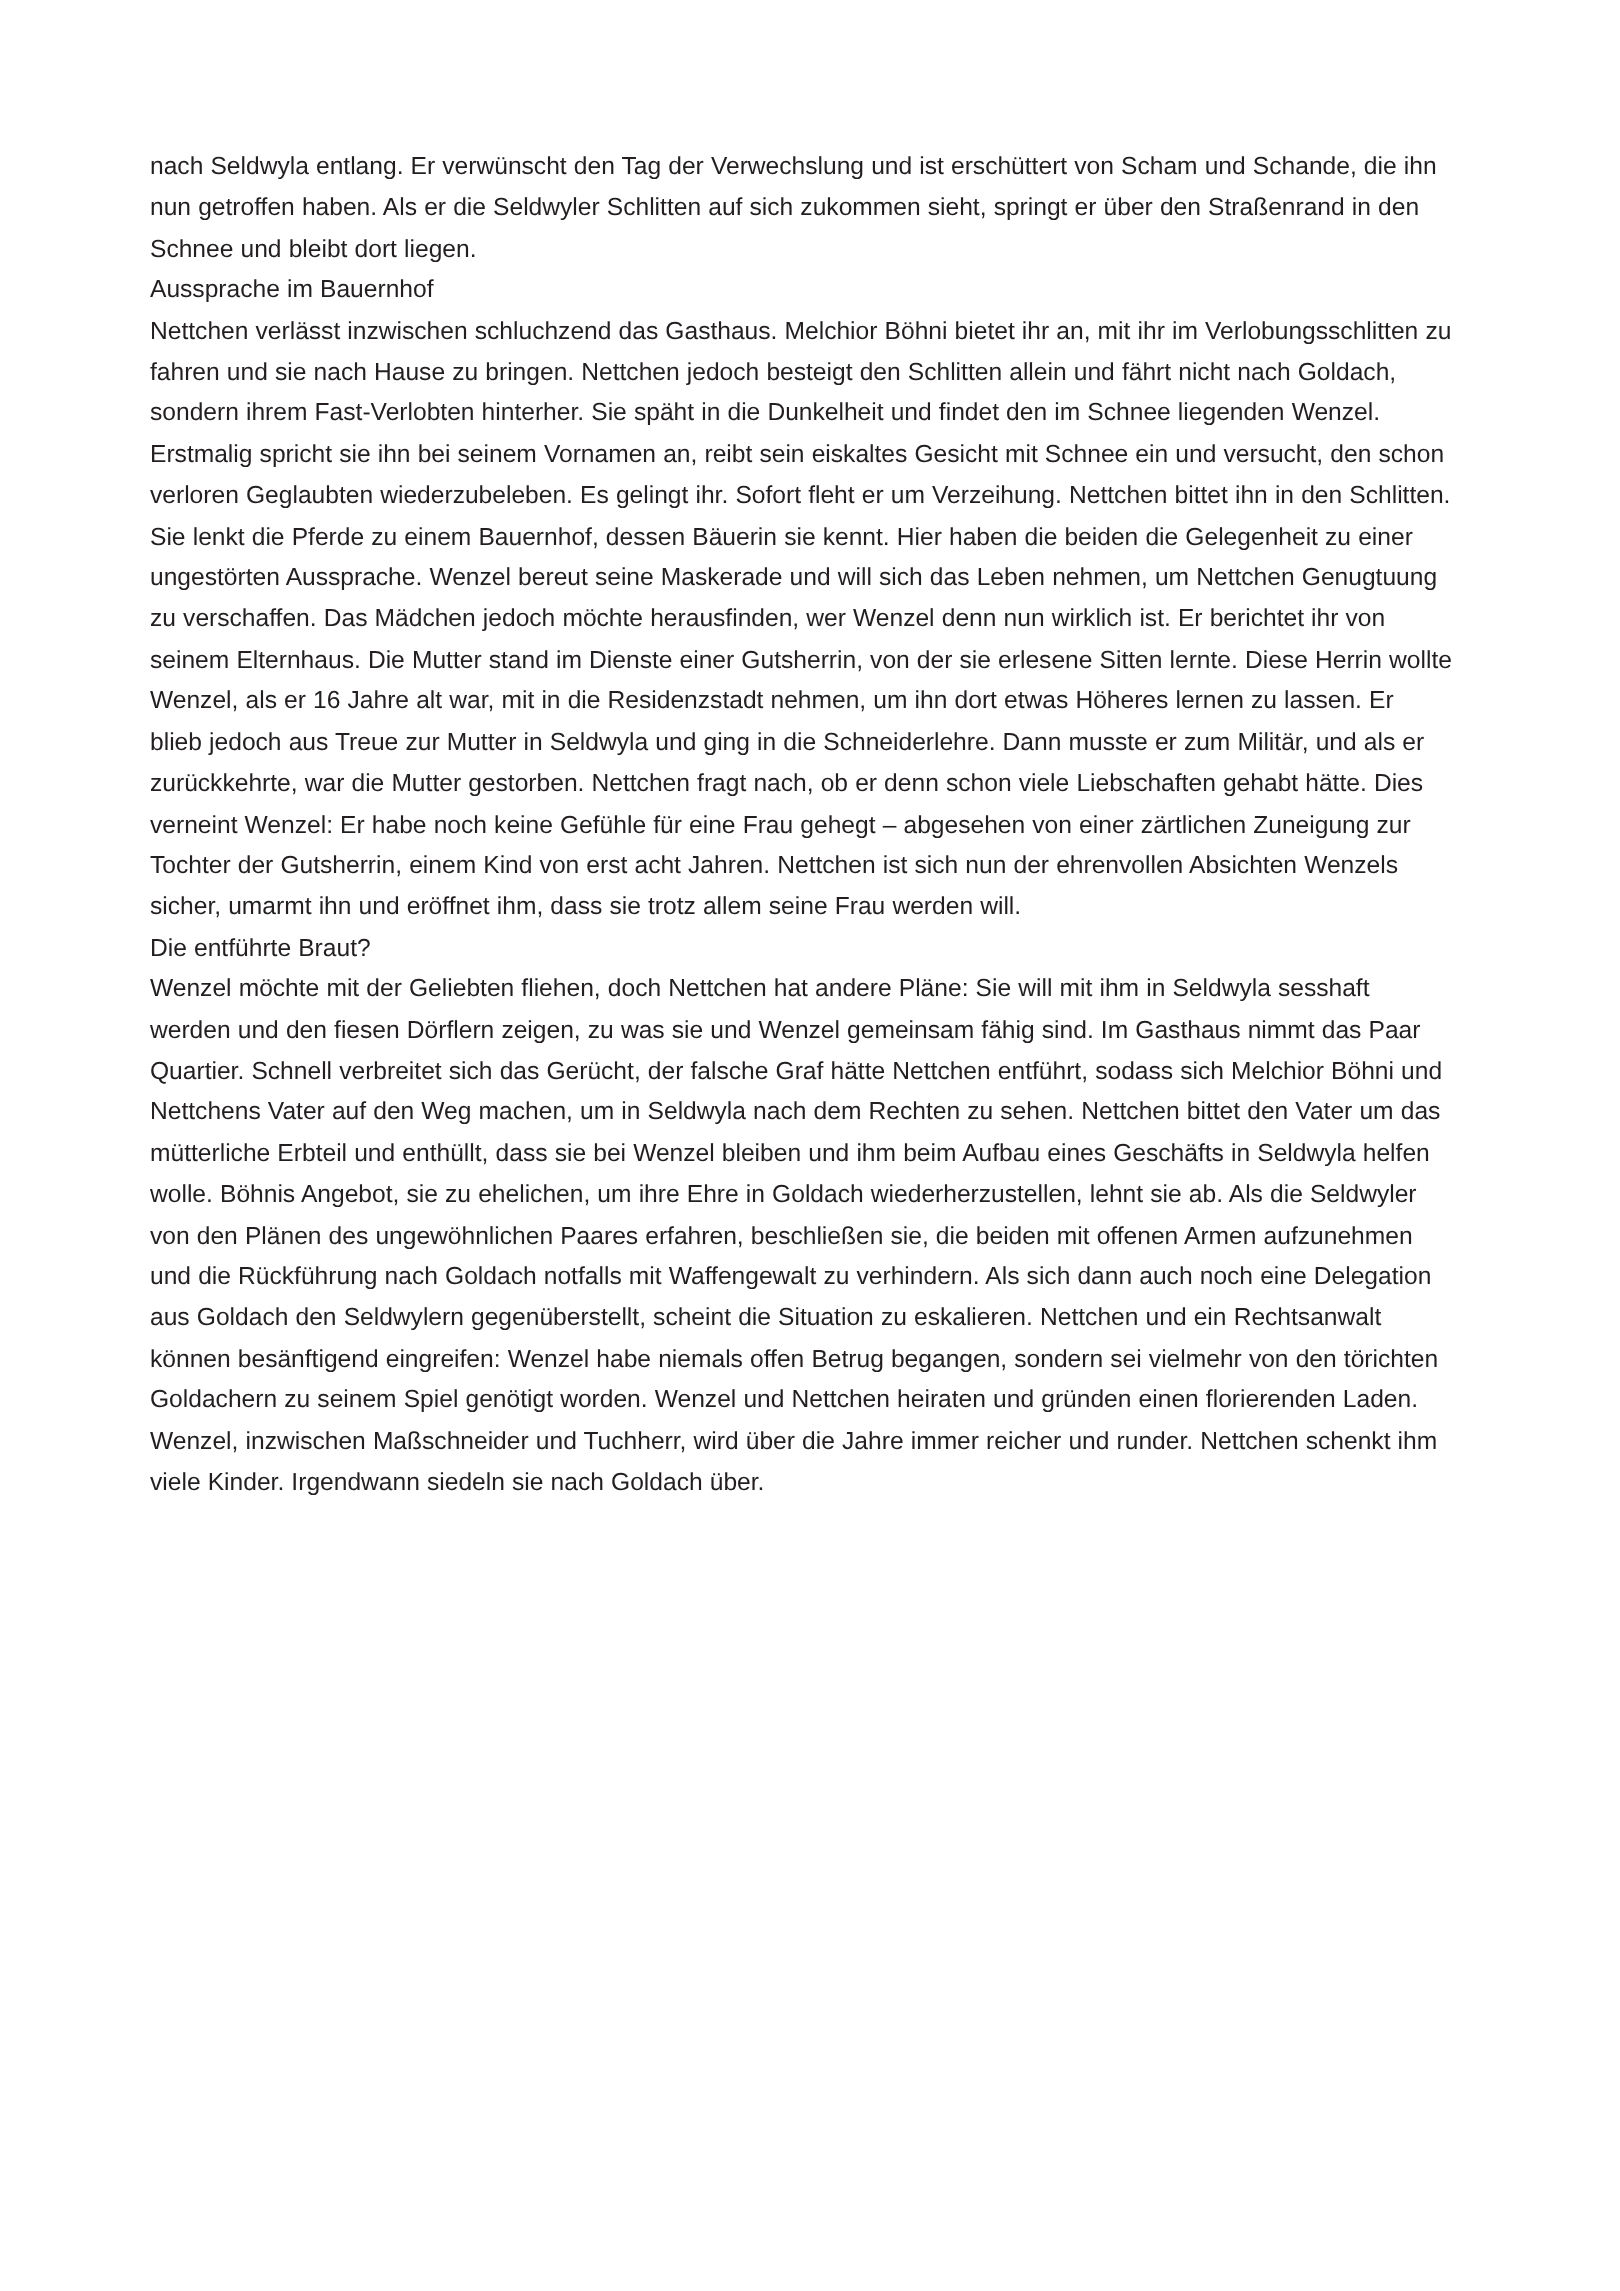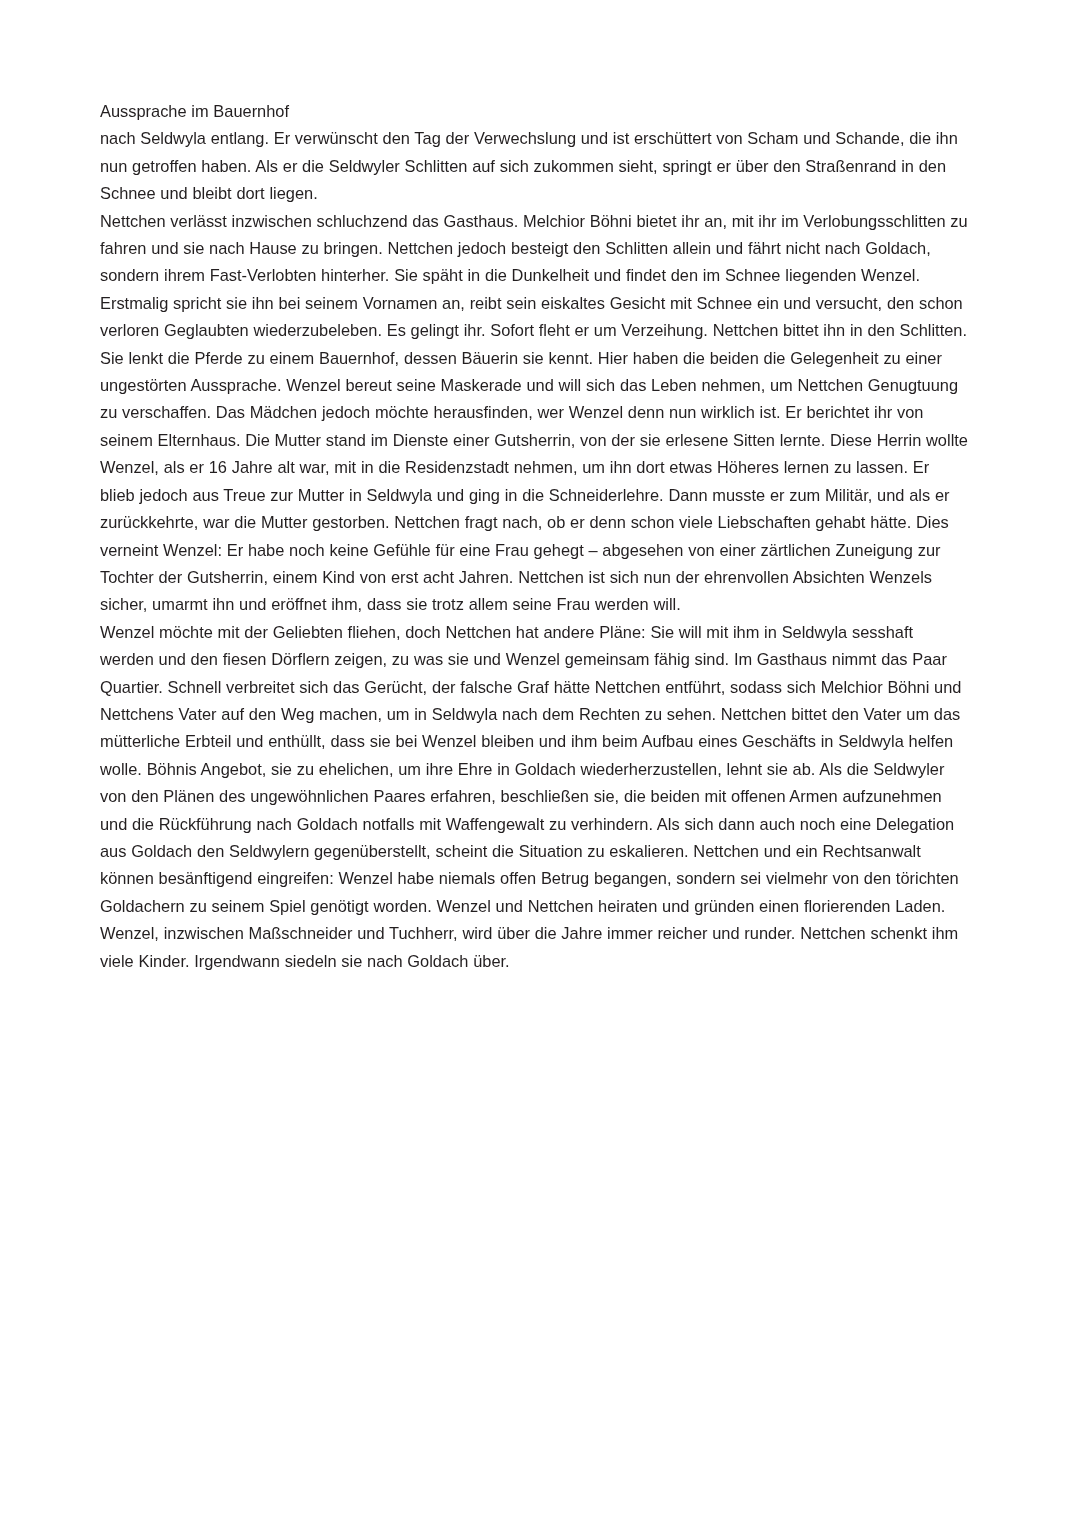--- a/index.html
+++ b/index.html
@@ -29,18 +29,19 @@
     margin: 0;
     text-align: left;
     word-spacing: 0.2px;
   }
 </style>
 </head>
 <body>
 
 <div class="page">
   <div class="content">
+    <p class="para">nach Seldwyla entlang. Er verwünscht den Tag der Verwechslung und ist erschüttert von Scham und Schande, die ihn nun getroffen haben. Als er die Seldwyler Schlitten auf sich zukommen sieht, springt er über den Straßenrand in den Schnee und bleibt dort liegen.</p>
     <p class="para">Aussprache im Bauernhof</p>
-    <p class="para">nach Seldwyla entlang. Er verwünscht den Tag der Verwechslung und ist erschüttert von Scham und Schande, die ihn nun getroffen haben. Als er die Seldwyler Schlitten auf sich zukommen sieht, springt er über den Straßenrand in den Schnee und bleibt dort liegen.</p>
     <p class="para">Nettchen verlässt inzwischen schluchzend das Gasthaus. Melchior Böhni bietet ihr an, mit ihr im Verlobungsschlitten zu fahren und sie nach Hause zu bringen. Nettchen jedoch besteigt den Schlitten allein und fährt nicht nach Goldach, sondern ihrem Fast-Verlobten hinterher. Sie späht in die Dunkelheit und findet den im Schnee liegenden Wenzel. Erstmalig spricht sie ihn bei seinem Vornamen an, reibt sein eiskaltes Gesicht mit Schnee ein und versucht, den schon verloren Geglaubten wiederzubeleben. Es gelingt ihr. Sofort fleht er um Verzeihung. Nettchen bittet ihn in den Schlitten. Sie lenkt die Pferde zu einem Bauernhof, dessen Bäuerin sie kennt. Hier haben die beiden die Gelegenheit zu einer ungestörten Aussprache. Wenzel bereut seine Maskerade und will sich das Leben nehmen, um Nettchen Genugtuung zu verschaffen. Das Mädchen jedoch möchte herausfinden, wer Wenzel denn nun wirklich ist. Er berichtet ihr von seinem Elternhaus. Die Mutter stand im Dienste einer Gutsherrin, von der sie erlesene Sitten lernte. Diese Herrin wollte Wenzel, als er 16 Jahre alt war, mit in die Residenzstadt nehmen, um ihn dort etwas Höheres lernen zu lassen. Er blieb jedoch aus Treue zur Mutter in Seldwyla und ging in die Schneiderlehre. Dann musste er zum Militär, und als er zurückkehrte, war die Mutter gestorben. Nettchen fragt nach, ob er denn schon viele Liebschaften gehabt hätte. Dies verneint Wenzel: Er habe noch keine Gefühle für eine Frau gehegt – abgesehen von einer zärtlichen Zuneigung zur Tochter der Gutsherrin, einem Kind von erst acht Jahren. Nettchen ist sich nun der ehrenvollen Absichten Wenzels sicher, umarmt ihn und eröffnet ihm, dass sie trotz allem seine Frau werden will.</p>
+    <p class="para">Die entführte Braut?</p>
     <p class="para">Wenzel möchte mit der Geliebten fliehen, doch Nettchen hat andere Pläne: Sie will mit ihm in Seldwyla sesshaft werden und den fiesen Dörflern zeigen, zu was sie und Wenzel gemeinsam fähig sind. Im Gasthaus nimmt das Paar Quartier. Schnell verbreitet sich das Gerücht, der falsche Graf hätte Nettchen entführt, sodass sich Melchior Böhni und Nettchens Vater auf den Weg machen, um in Seldwyla nach dem Rechten zu sehen. Nettchen bittet den Vater um das mütterliche Erbteil und enthüllt, dass sie bei Wenzel bleiben und ihm beim Aufbau eines Geschäfts in Seldwyla helfen wolle. Böhnis Angebot, sie zu ehelichen, um ihre Ehre in Goldach wiederherzustellen, lehnt sie ab. Als die Seldwyler von den Plänen des ungewöhnlichen Paares erfahren, beschließen sie, die beiden mit offenen Armen aufzunehmen und die Rückführung nach Goldach notfalls mit Waffengewalt zu verhindern. Als sich dann auch noch eine Delegation aus Goldach den Seldwylern gegenüberstellt, scheint die Situation zu eskalieren. Nettchen und ein Rechtsanwalt können besänftigend eingreifen: Wenzel habe niemals offen Betrug begangen, sondern sei vielmehr von den törichten Goldachern zu seinem Spiel genötigt worden. Wenzel und Nettchen heiraten und gründen einen florierenden Laden. Wenzel, inzwischen Maßschneider und Tuchherr, wird über die Jahre immer reicher und runder. Nettchen schenkt ihm viele Kinder. Irgendwann siedeln sie nach Goldach über.</p>
   </div>
 </div>
 
 </body></html>

